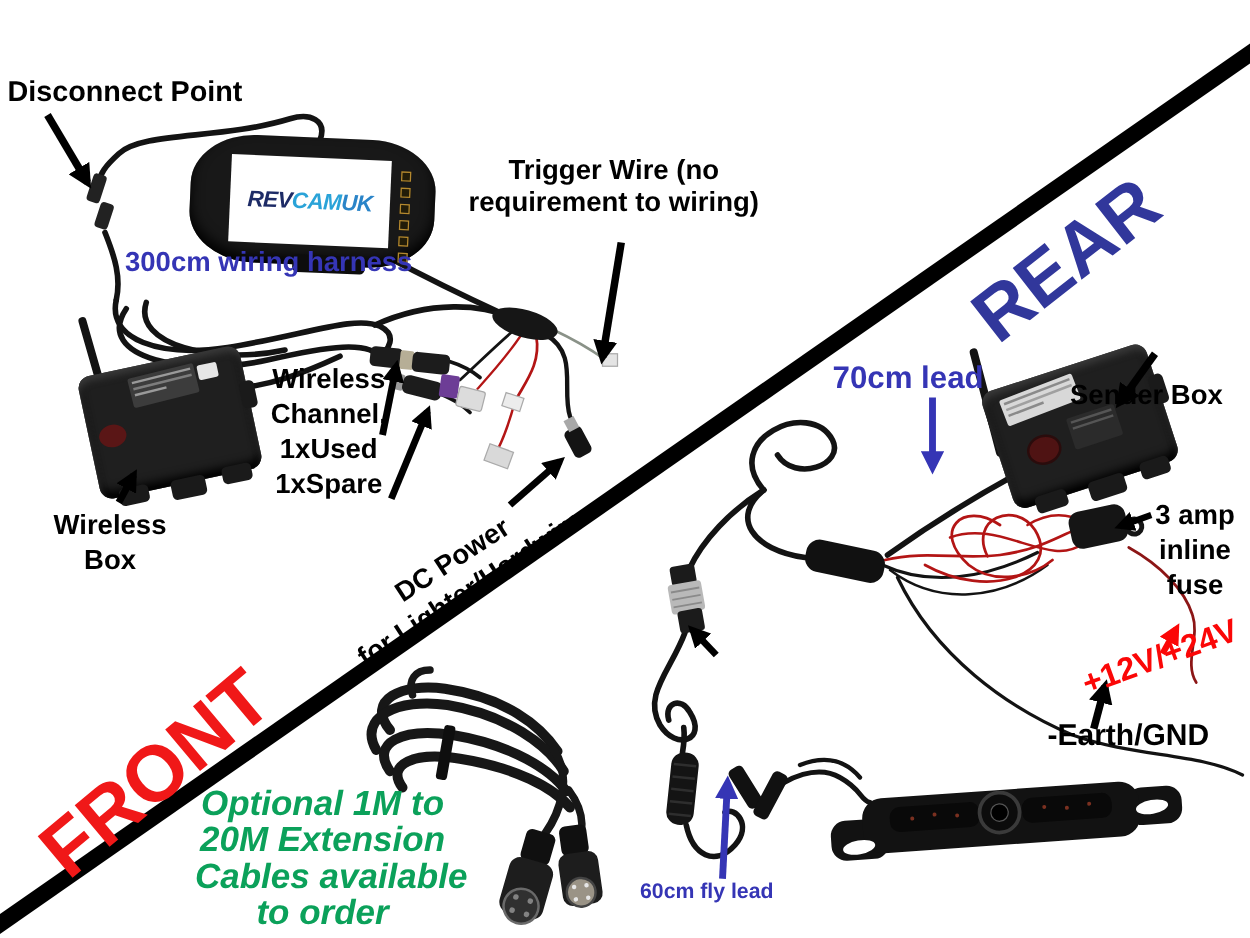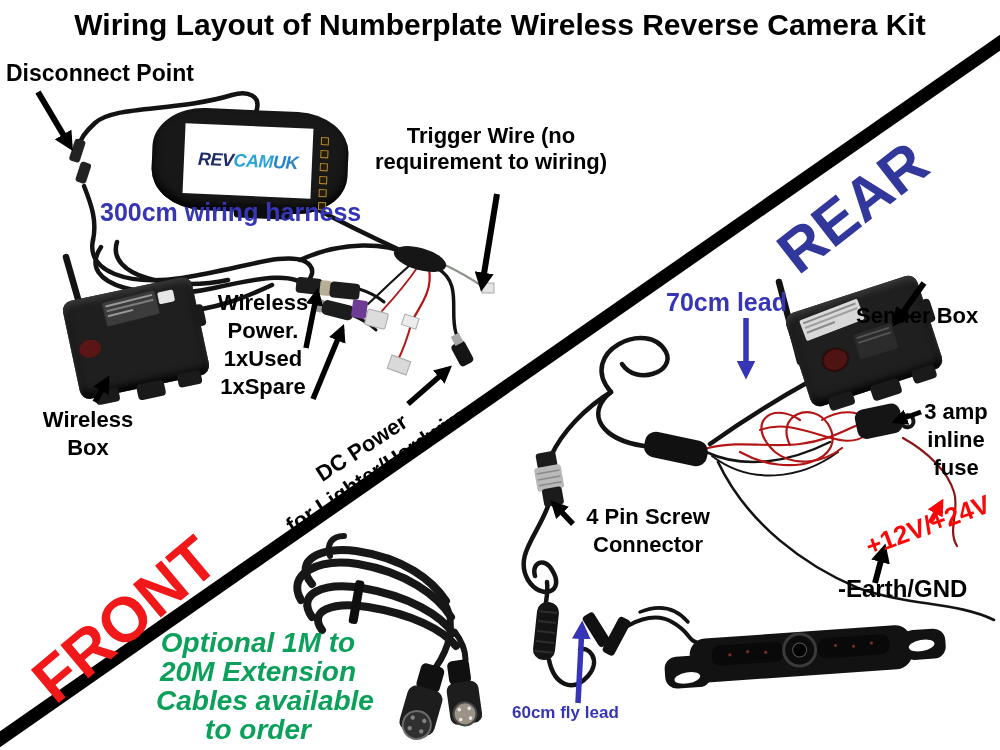--- a/index.html
+++ b/index.html
@@ -261,34 +261,33 @@
       <line x1="924" y1="283" x2="896" y2="322" marker-end="url(#hb)"></line>
       <line x1="921" y1="412" x2="896" y2="421" stroke-width="5" marker-end="url(#hb)"></line>
       <line x1="875" y1="583" x2="884" y2="549" marker-end="url(#hb)"></line>
       <line x1="573" y1="524" x2="554" y2="504" stroke-width="5.5" marker-end="url(#hb)"></line>
     </g>
     <line x1="746" y1="318" x2="746" y2="374" stroke="#3535b5" stroke-width="5.5" marker-end="url(#hu)"></line>
     <line x1="578" y1="703" x2="582" y2="626" stroke="#3535b5" stroke-width="5.5" marker-end="url(#hu)"></line>
     <line x1="930" y1="523" x2="941" y2="503" stroke="#fb0707" stroke-width="5" marker-end="url(#hr)"></line>
   </svg>
 
-  <div class="title">Wiring Layout of Numberplate Wireless Reverse Camera Kit</div>
 
   <div class="lbl" style="left:6px;top:60px;font-size:23px;">Disconnect Point</div>
 
   <div class="lbl center" style="left:360px;top:123px;width:262px;font-size:22px;">
     <div>Trigger Wire (no</div>
     <div>requirement to wiring)</div>
   </div>
 
-  <div class="lbl blue" style="left:100px;top:197px;font-size:25px;">300cm wiring harness</div>
+  <div class="lbl blue" style="left:100px;top:197px;font-size:22px;">300cm wiring harness</div>
 
   <div class="lbl center" style="left:210px;top:289px;width:106px;font-size:22px;line-height:28px;">
     <div>Wireless</div>
-    <div>Power.</div>
+    <div>Channel.</div>
     <div>1xUsed</div>
     <div>1xSpare</div>
   </div>
 
   <div class="lbl center" style="left:28px;top:406px;width:120px;font-size:22px;line-height:28px;">
     <div>Wireless</div>
     <div>Box</div>
   </div>
 
   <div class="lbl center rot" style="left:238px;top:432px;width:262px;font-size:22px;line-height:27px;transform:rotate(-33deg);">
@@ -307,24 +306,20 @@
   <div class="lbl center" style="left:914px;top:398px;width:84px;font-size:22px;line-height:28px;">
     <div>3 amp</div>
     <div>inline</div>
     <div>fuse</div>
   </div>
 
   <div class="lbl center rot" style="left:838px;top:510px;width:180px;font-size:26px;color:var(--power_red);transform:rotate(-20deg);">+12V/+24V</div>
 
   <div class="lbl" style="left:838px;top:575px;font-size:24px;">-Earth/GND</div>
 
-  <div class="lbl center" style="left:568px;top:503px;width:160px;font-size:22px;line-height:28px;">
-    <div>4 Pin Screw</div>
-    <div>Connector</div>
-  </div>
 
   <div class="lbl blue" style="left:512px;top:703px;font-size:17px;">60cm fly lead</div>
 
   <div class="lbl center green" style="left:156px;top:628px;width:204px;font-size:28px;line-height:29px;">
     <div>Optional 1M to</div>
     <div>20M Extension</div>
     <div>Cables available</div>
     <div>to order</div>
   </div>
 

